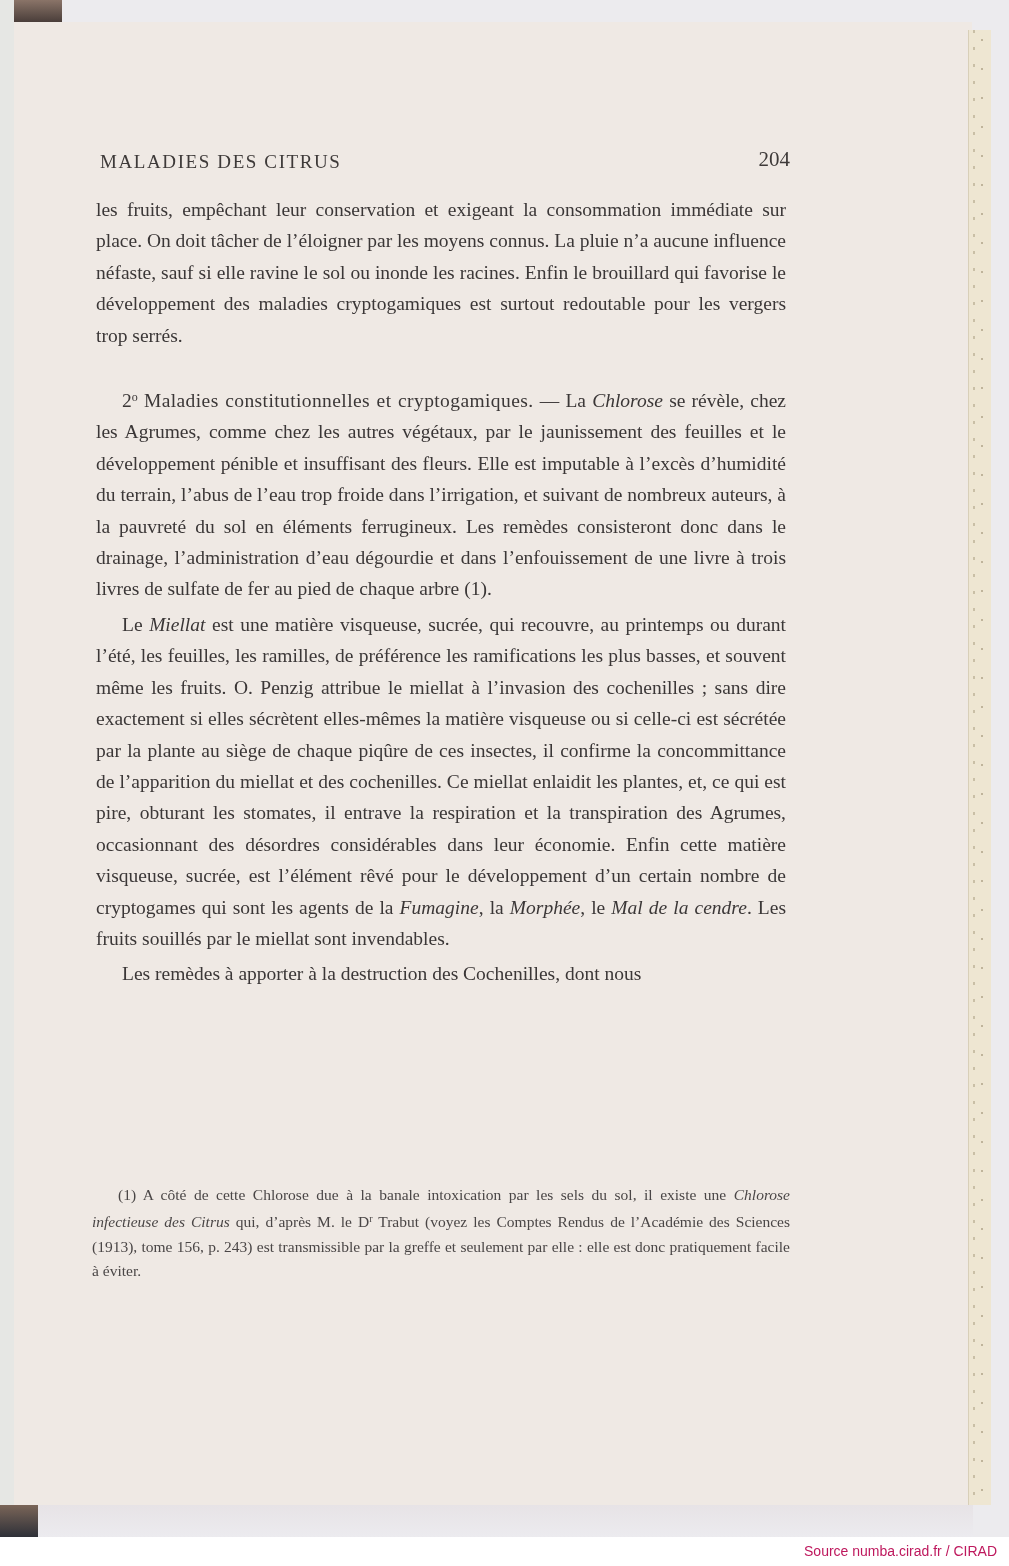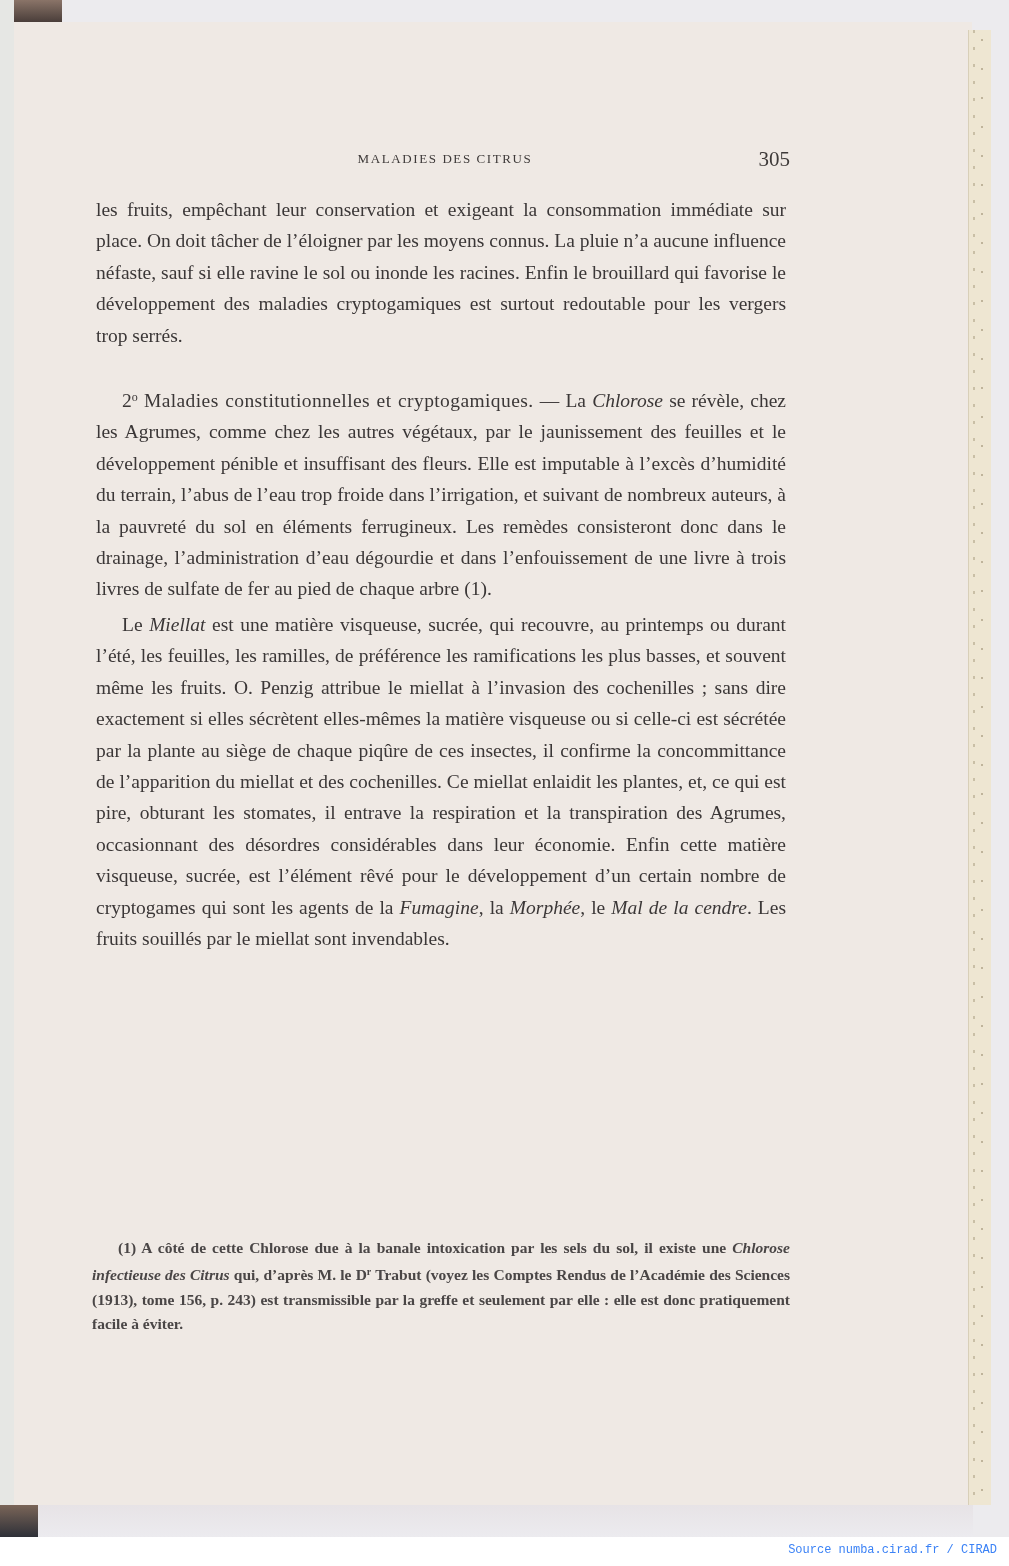--- a/index.html
+++ b/index.html
@@ -39,76 +39,76 @@
   }
   .page-edge::after {
     content: ""; position: absolute; left: 12px; top: 0; width: 2px; height: 100%;
     background: repeating-linear-gradient(transparent 0 9px, #bfb49b 9px 11px, transparent 11px 29px);
   }
   .running-head {
     position: absolute; left: 92px; top: 147px; width: 698px; height: 26px;
     color: #3e3a39;
   }
   .running-title {
-    position: absolute; left: 8px; right: 0; text-align: center; top: 4px;
-    font-size: 13px; letter-spacing: 1.6px;
+    position: absolute; left: 8px; right: 0; text-align: left; top: 4px;
+    font-size: 19px; letter-spacing: 1.6px;
   }
   .page-number {
     position: absolute; right: 0; top: 0; font-size: 21px;
   }
   .body-text {
     position: absolute; left: 92px; top: 190px; width: 698px;
     color: #3b3737;
     font-size: 19.5px; line-height: 31.4px;
     text-align: justify;
   }
   .body-text p { margin: 4px; }
   .para-indent { text-indent: 26px; }
   .para-heading { margin-top: 31px !important; }
   .bold { font-weight: normal; letter-spacing: 0.4px; }
   .it { font-style: italic; }
   .sup { font-size: 12px; vertical-align: 6px; }
   .footnotes {
-    position: absolute; left: 92px; top: 1236px; width: 698px;
+    position: absolute; left: 92px; top: 1183px; width: 698px;
     color: #4a4646; font-size: 15.5px; line-height: 24.4px;
     text-align: justify;
-    font-weight: bold;
   }
   .footnotes p { margin: 0; text-indent: 26px; }
   .bottom-shadow {
     position: absolute; left: 38px; top: 1505px; width: 935px; height: 32px;
     background: linear-gradient(#e7e3e6, #ecebef);
   }
   .source-credit {
     position: absolute; right: 12px; top: 1543px;
-    font-family: Liberation Mono, monospace; font-size: 12px; color: #3b82f6;
+    font-family: Liberation Sans, sans-serif; font-size: 14px; color: #be185d;
   }
 </style>
 </head>
 <body>
 
 <div class="scan-bg"></div>
 <div class="left-strip"></div>
 <div class="corner-tl"></div>
 
 <div class="page"></div>
 <div class="page-edge"></div>
 
 <div class="running-head">
   <span class="running-title">MALADIES DES CITRUS</span>
-  <span class="page-number">305</span>
+  <span class="page-number">204</span>
 </div>
 
 <div class="body-text">
   <p>les fruits, empêchant leur conservation et exigeant la consommation immédiate sur place. On doit tâcher de l’éloigner par les moyens connus. La pluie n’a aucune influence néfaste, sauf si elle ravine le sol ou inonde les racines. Enfin le brouillard qui favorise le développement des maladies cryptogamiques est surtout redoutable pour les vergers trop serrés.</p>
 
   <p class="para-indent para-heading"><span>2</span><span class="sup">o</span> <span class="bold">Maladies constitutionnelles et cryptogamiques.</span><span> — La </span><span class="it">Chlorose</span><span> se révèle, chez les Agrumes, comme chez les autres végétaux, par le jaunissement des feuilles et le développement pénible et insuffisant des fleurs. Elle est imputable à l’excès d’humidité du terrain, l’abus de l’eau trop froide dans l’irrigation, et suivant de nombreux auteurs, à la pauvreté du sol en éléments ferrugineux. Les remèdes consisteront donc dans le drainage, l’administration d’eau dégourdie et dans l’enfouissement de une livre à trois livres de sulfate de fer au pied de chaque arbre (1).</span></p>
 
   <p class="para-indent"><span>Le </span><span class="it">Miellat</span><span> est une matière visqueuse, sucrée, qui recouvre, au printemps ou durant l’été, les feuilles, les ramilles, de préférence les ramifications les plus basses, et souvent même les fruits. O. Penzig attribue le miellat à l’invasion des cochenilles ; sans dire exactement si elles sécrètent elles-mêmes la matière visqueuse ou si celle-ci est sécrétée par la plante au siège de chaque piqûre de ces insectes, il confirme la concommittance de l’apparition du miellat et des cochenilles. Ce miellat enlaidit les plantes, et, ce qui est pire, obturant les stomates, il entrave la respiration et la transpiration des Agrumes, occasionnant des désordres considérables dans leur économie. Enfin cette matière visqueuse, sucrée, est l’élément rêvé pour le développement d’un certain nombre de cryptogames qui sont les agents de la </span><span class="it">Fumagine</span><span>, la </span><span class="it">Morphée</span><span>, le </span><span class="it">Mal de la cendre</span><span>. Les fruits souillés par le miellat sont invendables.</span></p>
 
+  <p class="para-indent">Les remèdes à apporter à la destruction des Cochenilles, dont nous</p>
 </div>
 
 <div class="footnotes">
   <p><span>(1) A côté de cette Chlorose due à la banale intoxication par les sels du sol, il existe une </span><span class="it">Chlorose infectieuse des Citrus</span><span> qui, d’après M. le D</span><span class="sup" style="font-size:10px;vertical-align:5px;">r</span><span> Trabut (voyez les Comptes Rendus de l’Académie des Sciences (1913), tome 156, p. 243) est transmissible par la greffe et seulement par elle : elle est donc pratiquement facile à éviter.</span></p>
 </div>
 
 <div class="bottom-shadow"></div>
 <div class="corner-bl"></div>
 
 <div class="source-credit">Source numba.cirad.fr / CIRAD</div>

